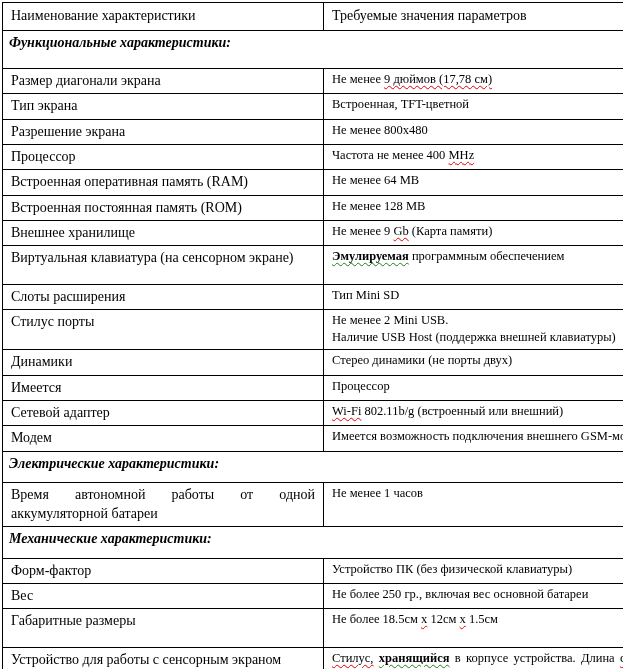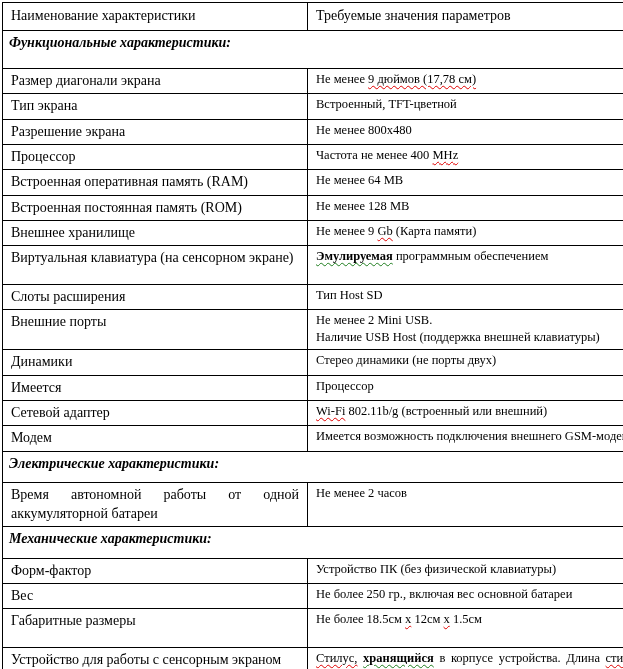--- a/index.html
+++ b/index.html
@@ -26,21 +26,21 @@
     border: 1.6px solid #000000;
   }
   th.col1, td.c1 { width: 288px; }
   th.col2, td.c2 { width: 331px; }
   th {
     font-weight: normal;
     text-align: left;
     vertical-align: top;
     font-size: 14px;
     line-height: 1.35;
-    padding: 4px 8px 4px 8px;
+    padding: 4px 24px 4px 8px;
   }
   td {
     vertical-align: top;
     text-align: justify;
     padding: 2px 8px 3px 8px;
     line-height: 1.38;
     white-space: pre-line;
   }
   td.c1 { font-size: 14px; }
   td.c2 { font-size: 12.5px; }
@@ -79,21 +79,21 @@
     <tbody id="rows-body">
         <tr class="extra">
           <td colspan="2" class="section">Функциональные характеристики:</td>
         </tr>
         <tr>
           <td class="c1"><span>Размер диагонали экрана</span></td>
           <td class="c2"><span>Не менее </span><span class="sq-red">9 дюймов (17,78 см)</span></td>
         </tr>
         <tr>
           <td class="c1"><span>Тип экрана</span></td>
-          <td class="c2"><span>Встроенный, TFT-цветной</span></td>
+          <td class="c2"><span>Встроенная, TFT-цветной</span></td>
         </tr>
         <tr>
           <td class="c1"><span>Разрешение экрана</span></td>
           <td class="c2"><span>Не менее 800x480</span></td>
         </tr>
         <tr>
           <td class="c1"><span>Процессор</span></td>
           <td class="c2"><span>Частота не менее 400 </span><span class="sq-red">MHz</span></td>
         </tr>
         <tr>
@@ -107,24 +107,24 @@
         <tr>
           <td class="c1"><span>Внешнее хранилище</span></td>
           <td class="c2"><span>Не менее 9 </span><span class="sq-red">Gb</span><span> (Карта памяти)</span></td>
         </tr>
         <tr class="extra">
           <td class="c1"><span>Виртуальная клавиатура (на сенсорном экране)</span></td>
           <td class="c2"><span class="sq-green">Эмулируемая</span><span> программным обеспечением</span></td>
         </tr>
         <tr>
           <td class="c1"><span>Слоты расширения</span></td>
-          <td class="c2"><span>Тип Host SD</span></td>
+          <td class="c2"><span>Тип Mini SD</span></td>
         </tr>
         <tr>
-          <td class="c1"><span>Внешние порты</span></td>
+          <td class="c1"><span>Стилус порты</span></td>
           <td class="c2"><span>Не менее 2 Mini USB.
 Наличие USB Host (поддержка внешней клавиатуры)</span></td>
         </tr>
         <tr>
           <td class="c1"><span>Динамики</span></td>
           <td class="c2"><span>Стерео динамики (не порты двух)</span></td>
         </tr>
         <tr>
           <td class="c1"><span>Имеется</span></td>
           <td class="c2"><span>Процессор</span></td>
@@ -135,21 +135,21 @@
         </tr>
         <tr>
           <td class="c1"><span>Модем</span></td>
           <td class="c2"><span>Имеется возможность подключения внешнего GSM-модема</span></td>
         </tr>
         <tr>
           <td colspan="2" class="section">Электрические характеристики:</td>
         </tr>
         <tr>
           <td class="c1"><span>Время автономной работы от одной аккумуляторной батареи</span></td>
-          <td class="c2"><span>Не менее 2 часов</span></td>
+          <td class="c2"><span>Не менее 1 часов</span></td>
         </tr>
         <tr>
           <td colspan="2" class="section">Механические характеристики:</td>
         </tr>
         <tr>
           <td class="c1"><span>Форм-фактор</span></td>
           <td class="c2"><span>Устройство ПК (без физической клавиатуры)</span></td>
         </tr>
         <tr>
           <td class="c1"><span>Вес</span></td>

